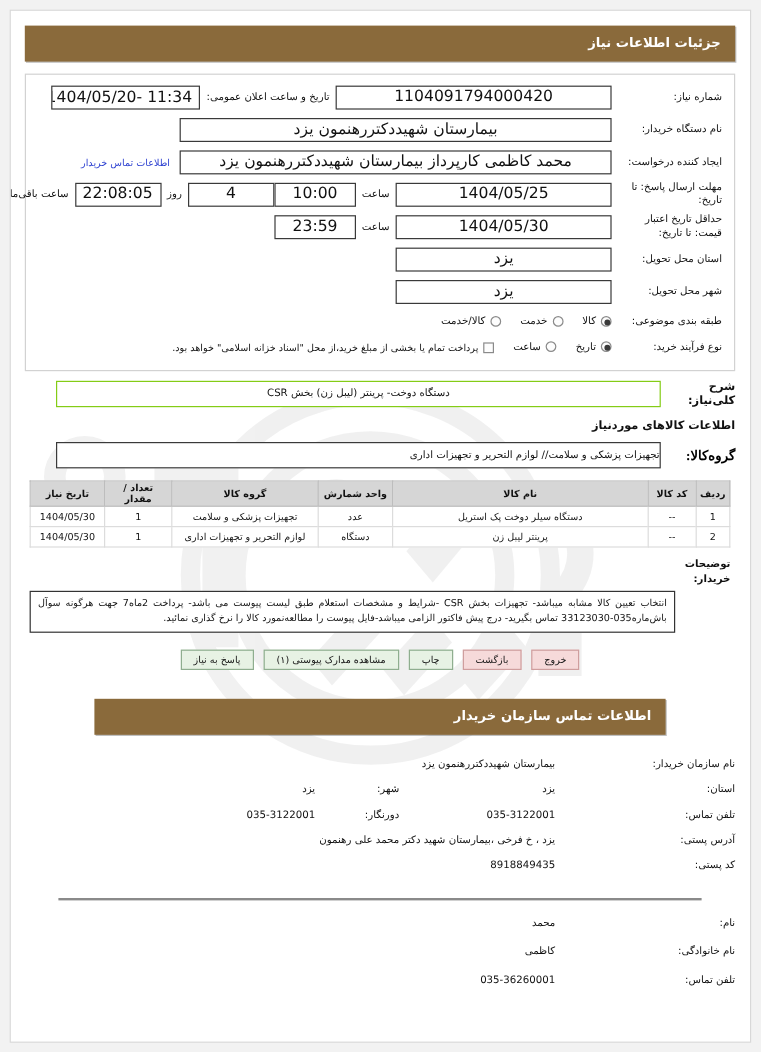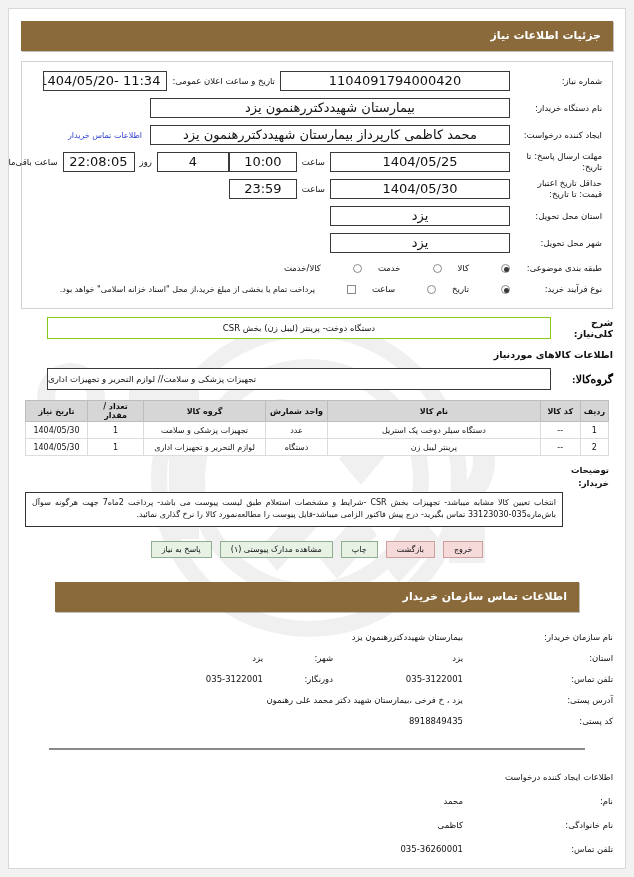--- a/index.html
+++ b/index.html
@@ -105,25 +105,24 @@
     cursor: pointer;
   }
   .spacer { flex: 1 1 auto; }
 
   
   .opt-row {
     display: flex; flex-direction: row; align-items: center;
     margin-top: 3px; min-height: 18px;
   }
   .opt {
-    display: flex; flex-direction: row; align-items: center;
+    display: flex; flex-direction: row; 
     margin-left: 16px;
     font-size: 8.5px; color: #111;
     white-space: nowrap;
-    gap: 28px;
   }
   .radio {
     width: 9px; height: 9px; border-radius: 50%;
     border: 1px solid #8a8a8a; background: #fdfdfd;
     margin-left: 4px; position: relative; flex: 0 0 9px;
   }
   .radio.on::after {
     content: ""; position: absolute;
     left: 2px; top: 2px; width: 5px; height: 5px;
     border-radius: 50%; background: #3a3a3a;
@@ -154,21 +153,21 @@
   .sec-head {
     margin: 10px 12px 0 12px;
     font-size: 9.5px; font-weight: bold; color: #111;
     text-align: right;
   }
   .group-row { display:flex; flex-direction:row; align-items:center; margin: 8px 12px 0 12px; }
   .group-lbl { font-size: 11px; font-weight: bold; flex: 0 0 62px; text-align: right; padding-left: 6px; font-family: Liberation Serif, serif; }
   .group-box {
     flex: 1 1 auto; border: 1px solid #3a3a3a;
     height: 22px; line-height: 20px; font-size: 8.5px;
-    text-align: left; color: #111; background:#fff;
+    text-align: right; color: #111; background:#fff;
   }
 
   
   table.goods {
     margin: 10px 16px 0 16px;
     width: calc(100% - 32px);
     border-collapse: collapse;
     font-size: 8px;
     background: #fff;
   }
@@ -423,21 +422,21 @@
 
       <div class="btn-bar">
         <div class="btn danger">خروج</div>
         <div class="btn danger">بازگشت</div>
         <div class="btn">چاپ</div>
         <div class="btn">مشاهده مدارک پیوستی (۱)</div>
         <div class="btn">پاسخ به نیاز</div>
       </div>
 
       <div style="height:24px"></div>
-      <div class="bar bar-shadow" style="background:#8a6a3b; margin:0 46px;">اطلاعات تماس سازمان خریدار</div>
+      <div class="bar bar-shadow" style="background:#8a6a3b; margin:0 70px;">اطلاعات تماس سازمان خریدار</div>
 
       <div class="ci">
 
         <div class="ci-row" style="margin-top:20px;">
           <div class="ci-lbl">نام سازمان خریدار:</div>
           <div class="ci-val-long">بیمارستان شهیددکتررهنمون یزد</div>
         </div>
 
         <div class="ci-row">
           <div class="ci-lbl">استان:</div>
@@ -459,21 +458,20 @@
         </div>
 
         <div class="ci-row">
           <div class="ci-lbl">کد پستی:</div>
           <div class="ci-val">8918849435</div>
         </div>
       </div>
 
       <div class="hr"></div>
 
-      <div class="ci-head">اطلاعات ایجاد کننده درخواست</div>
 
       <div class="ci">
         <div class="ci-row2">
           <div class="ci2-lbl">نام:</div>
           <div class="ci2-val">محمد</div>
         </div>
         <div class="ci-row2">
           <div class="ci2-lbl">نام خانوادگی:</div>
           <div class="ci2-val">کاظمی</div>
         </div>

